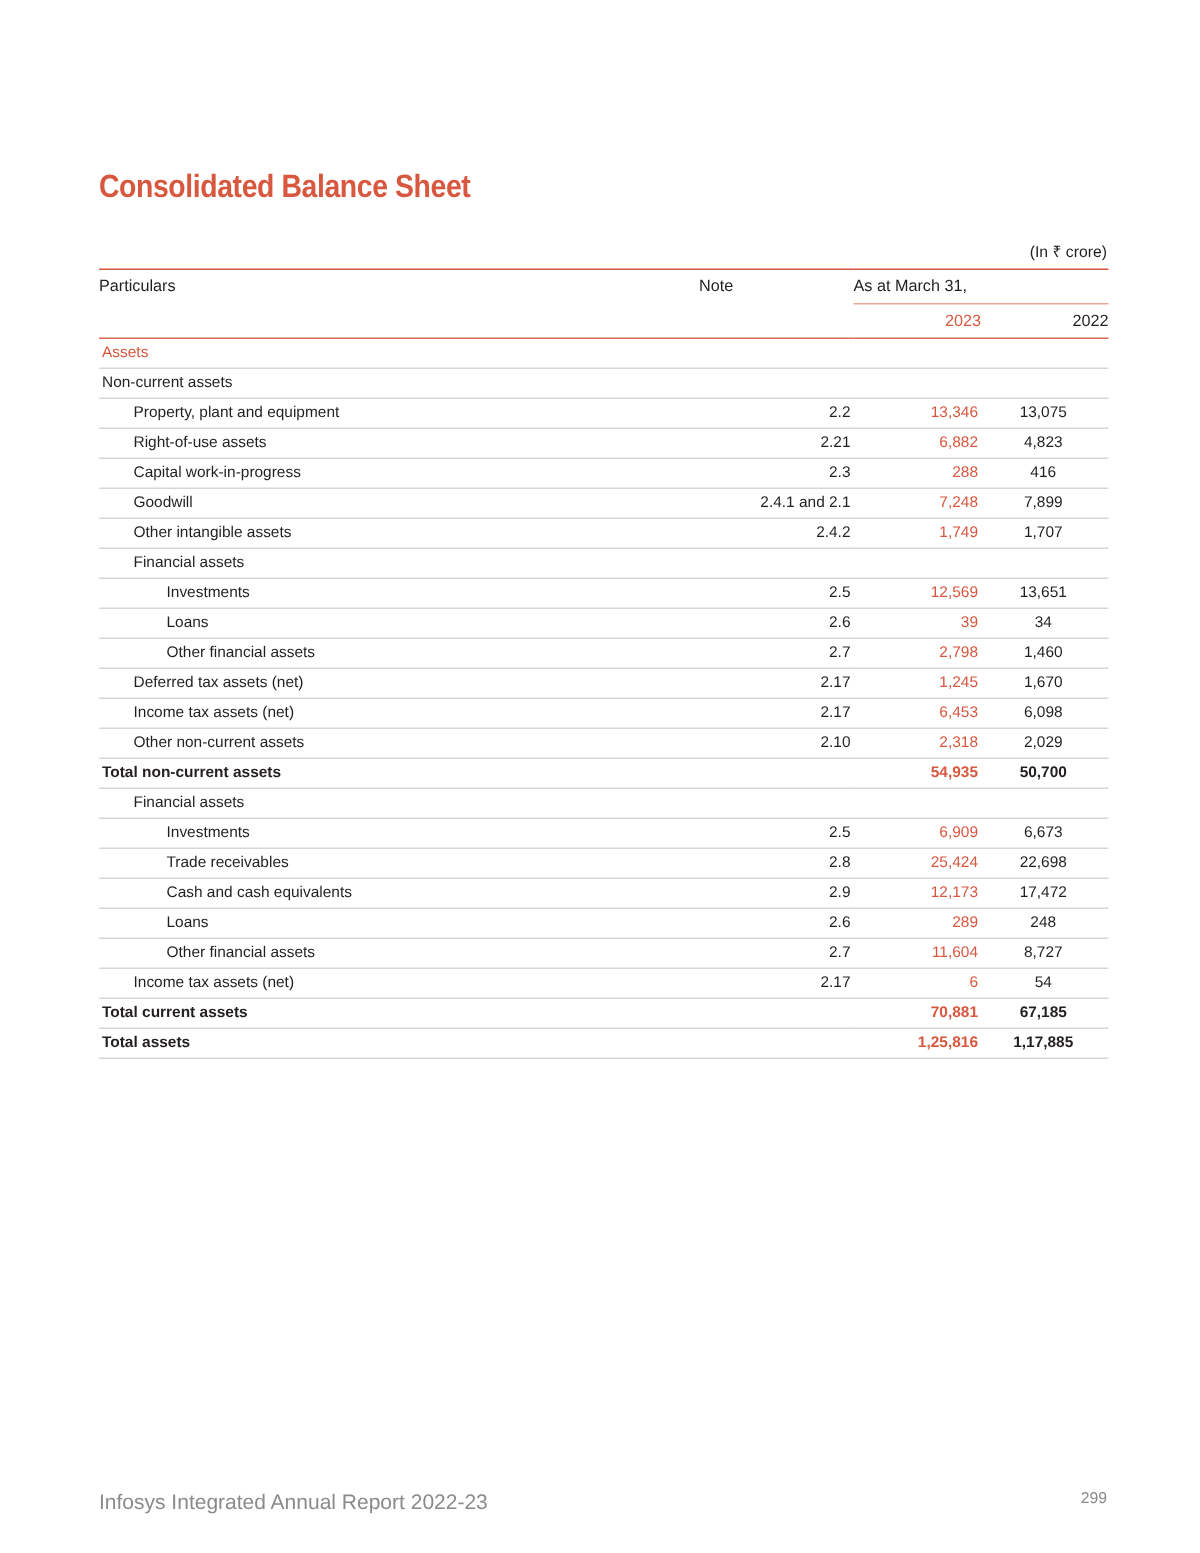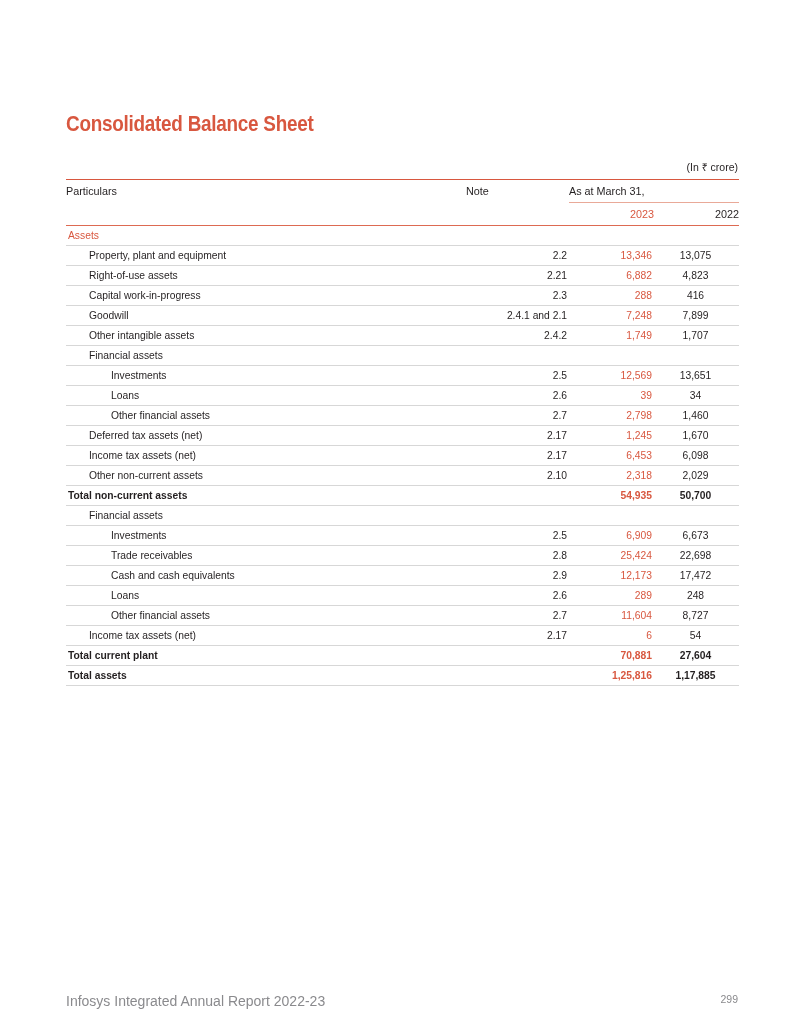--- a/index.html
+++ b/index.html
@@ -212,20 +212,26 @@
       </tr>
     </thead>
     <tbody id="table-body">
         <tr class="row">
           <td class="part ind0 sect-orange">Assets</td>
           <td class="note"></td>
           <td class="v23"></td>
           <td class="v22"></td>
         </tr>
         <tr class="row">
+          <td class="part ind0 bold">Non-current assets</td>
+          <td class="note"></td>
+          <td class="v23"></td>
+          <td class="v22"></td>
+        </tr>
+        <tr class="row">
           <td class="part ind1">Property, plant and equipment</td>
           <td class="note">2.2</td>
           <td class="v23">13,346</td>
           <td class="v22">13,075</td>
         </tr>
         <tr class="row">
           <td class="part ind1">Right-of-use assets</td>
           <td class="note">2.21</td>
           <td class="v23">6,882</td>
           <td class="v22">4,823</td>
@@ -332,24 +338,24 @@
           <td class="v23">11,604</td>
           <td class="v22">8,727</td>
         </tr>
         <tr class="row">
           <td class="part ind1">Income tax assets (net)</td>
           <td class="note">2.17</td>
           <td class="v23">6</td>
           <td class="v22">54</td>
         </tr>
         <tr class="row total">
-          <td class="part ind0 bold">Total current plant</td>
+          <td class="part ind0 bold">Total current assets</td>
           <td class="note"></td>
           <td class="v23">70,881</td>
-          <td class="v22">27,604</td>
+          <td class="v22">67,185</td>
         </tr>
         <tr class="row total">
           <td class="part ind0 bold">Total assets</td>
           <td class="note"></td>
           <td class="v23">1,25,816</td>
           <td class="v22">1,17,885</td>
         </tr>
         <tr class="closing">
           <td class="part"></td>
           <td class="note"></td>

